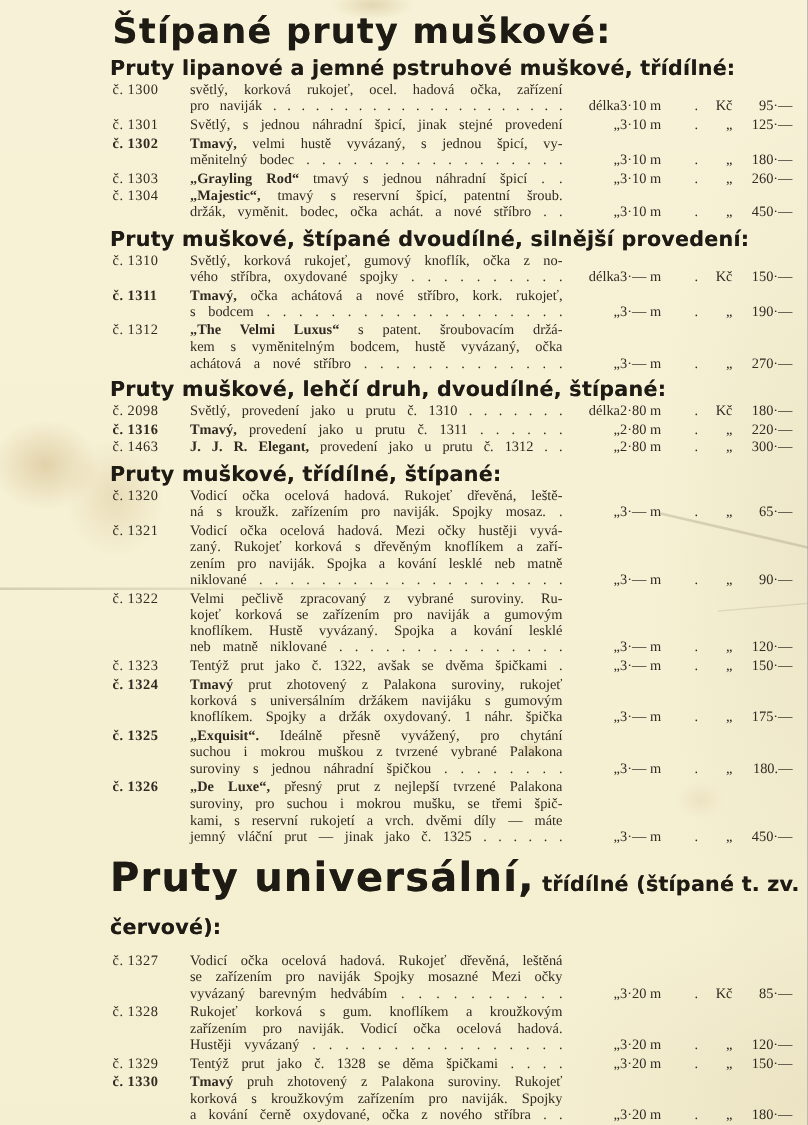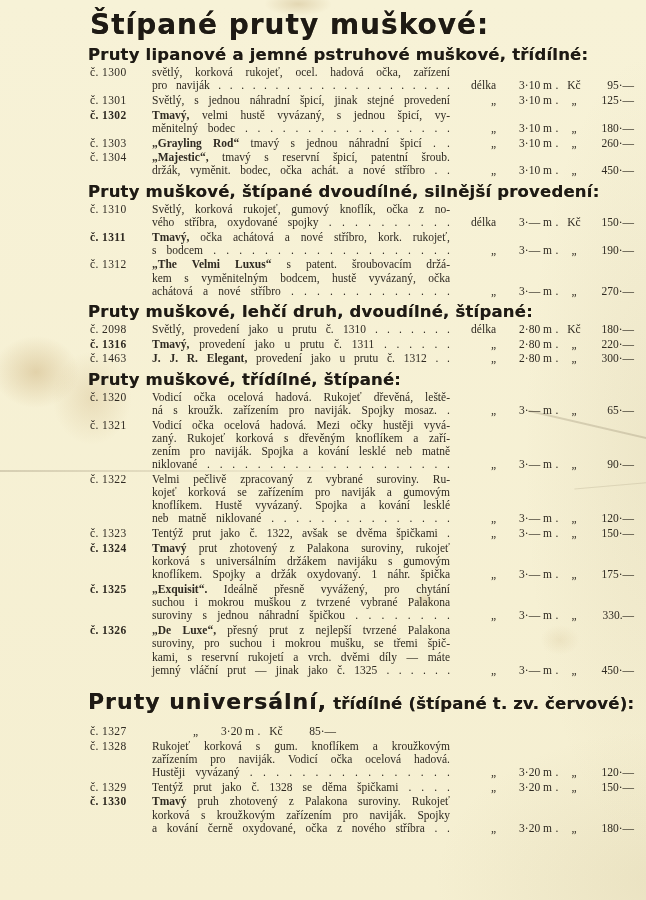--- a/index.html
+++ b/index.html
@@ -21,32 +21,32 @@
   .title{
     font-family:"DejaVu Sans",sans-serif;font-weight:bold;font-size:28px;line-height:33px;
     letter-spacing:1px;color:#1e1a14;margin:0 0 2px 0;text-shadow:0 0 .4px rgba(30,26,20,.7);
   }
   .sec-h{
     font-family:"DejaVu Sans",sans-serif;font-weight:bold;font-size:16.5px;line-height:19px;
     letter-spacing:.2px;color:#1e1a14;margin:4px 0 2px -2px;text-shadow:0 0 .3px rgba(30,26,20,.6);
   }
   .big-h{margin:8px 0 4px -2px;color:#1e1a14;font-family:"DejaVu Sans",sans-serif;font-weight:bold;
     line-height:34px;text-shadow:0 0 .4px rgba(30,26,20,.7);}
-  .bh-main{font-size:22px;letter-spacing:1px;}
+  .bh-main{font-size:32px;letter-spacing:1px;}
   .bh-sub{font-size:16.5px;margin-left:6px;letter-spacing:.2px;}
   .row{display:flex;align-items:stretch;margin-bottom:1.5px;font-size:11.5px;line-height:13.2px;}
   .num{width:62px;flex:none;letter-spacing:.4px;white-space:nowrap;align-self:flex-start;}
   .bold-num .num{font-weight:bold;}
   .desc{width:298px;flex:none;white-space:pre-line;text-align:justify;text-align-last:justify;word-spacing:1px;}
   .lead{font-weight:bold;}
   .pr{flex:none;width:190px;display:flex;align-items:baseline;align-self:flex-end;}
   .pl{width:46px;text-align:right;flex:none;}
-  .plen{width:56px;text-align:right;flex:none;white-space:nowrap;}
+  .plen{width:56px;text-align:left;flex:none;white-space:nowrap;}
   .psep{width:10px;text-align:center;flex:none;}
-  .pcur{width:24px;text-align:center;flex:none;}
+  .pcur{width:24px;text-align:right;flex:none;}
   .pval{flex:1;text-align:right;padding-right:6px;white-space:nowrap;}
   .edge-line{position:absolute;top:-6px;bottom:-4px;right:6px;width:1.5px;
     background:linear-gradient(to bottom, rgba(120,100,70,.05), rgba(110,90,60,.55) 10%, rgba(110,90,60,.45) 65%, rgba(120,100,70,.2));
     transform:rotate(.25deg);}
   .edge-strip{position:absolute;top:0;bottom:0;right:0;width:6px;background:rgba(214,199,155,.30);}
   .crease-h{position:absolute;left:0;top:470px;width:330px;height:2px;
     background:linear-gradient(to right, rgba(100,85,60,.22), rgba(100,85,60,.03));}
   .crease-d1{position:absolute;right:0;top:448px;width:170px;height:1.5px;background:rgba(100,85,60,.20);
     transform:rotate(13deg);transform-origin:right center;}
   .crease-d2{position:absolute;right:0;top:478px;width:120px;height:1px;background:rgba(100,85,60,.14);
@@ -279,21 +279,21 @@
     <div class="row bold-num">
       <span class="num">č. 1325</span>
       <span class="desc"><b class="lead">„Exquisit“.</b><span> Ideálně přesně vyvážený, pro chytání
 suchou i mokrou muškou z tvrzené vybrané Palakona
 suroviny s jednou náhradní špičkou . . . . . . . .</span></span>
       <span class="pr">
           <span class="pl">„</span>
           <span class="plen">3·— m</span>
           <span class="psep">.</span>
           <span class="pcur">„</span>
-          <span class="pval">330.—</span>
+          <span class="pval">180.—</span>
         </span>
     </div>
 
     <div class="row bold-num">
       <span class="num">č. 1326</span>
       <span class="desc"><b class="lead">„De Luxe“,</b><span> přesný prut z nejlepší tvrzené Palakona
 suroviny, pro suchou i mokrou mušku, se třemi špič-
 kami, s reservní rukojetí a vrch. dvěmi díly — máte
 jemný vláční prut — jinak jako č. 1325 . . . . . .</span></span>
       <span class="pr">
@@ -302,20 +302,23 @@
           <span class="psep">.</span>
           <span class="pcur">„</span>
           <span class="pval">450·—</span>
         </span>
     </div>
 
     <div class="big-h"><span class="bh-main">Pruty universální,</span><span class="bh-sub">třídílné (štípané t. zv. červové):</span></div>
 
     <div class="row">
       <span class="num">č. 1327</span>
+      <span class="desc"><b class="lead"></b><span>Vodicí očka ocelová hadová. Rukojeť dřevěná, leštěná
+se zařízením pro naviják Spojky mosazné Mezi očky
+vyvázaný barevným hedvábím . . . . . . . . . .</span></span>
       <span class="pr">
           <span class="pl">„</span>
           <span class="plen">3·20 m</span>
           <span class="psep">.</span>
           <span class="pcur">Kč</span>
           <span class="pval">85·—</span>
         </span>
     </div>
 
     <div class="row">

